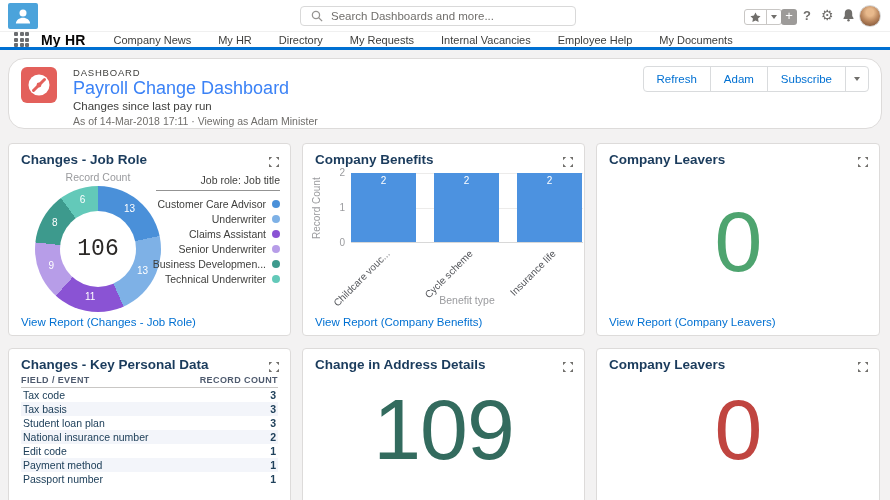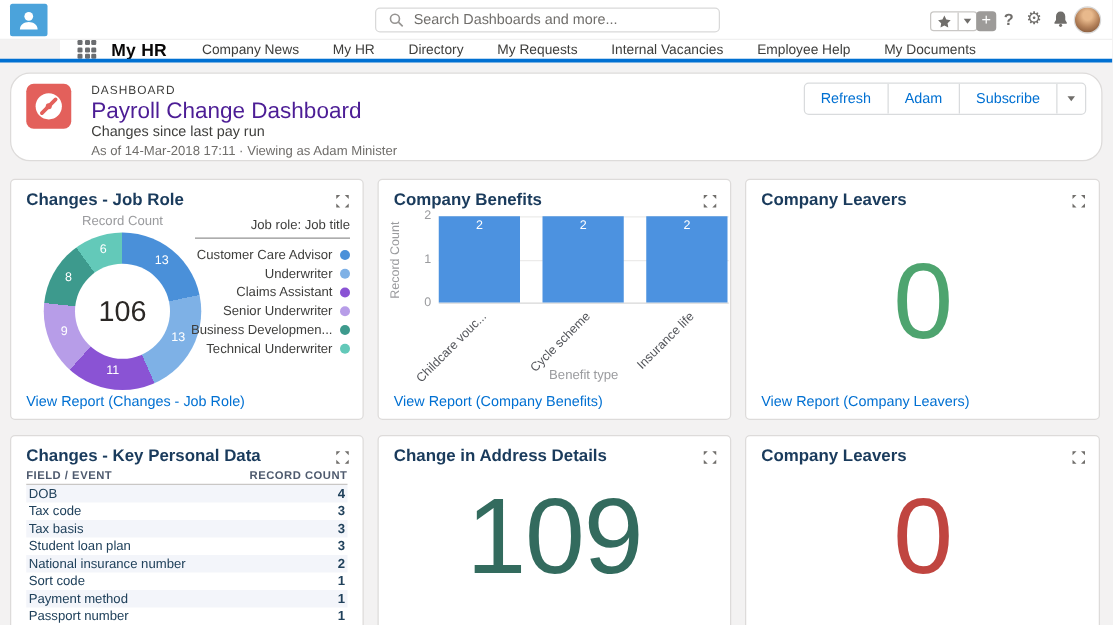--- a/index.html
+++ b/index.html
@@ -21,33 +21,33 @@
   .plus-btn { left:781px; top:9px; width:16px; height:16px; background:#9D9B99; border-radius:3px; color:#fff; font-size:13px; line-height:14px; text-align:center; }
   .plus-btn::before { content:"+"; }
   .help-ico { left:803px; top:8px; font-size:13px; font-weight:bold; }
   .gear-ico { left:821px; top:7px; font-size:14px; font-family:"DejaVu Sans",sans-serif; }
   .gear-ico::before { content:"\2699"; }
   .bell-ico { left:842px; top:8px; }
   .avatar { left:859px; top:5px; width:22px; height:22px; border-radius:50%; border:1px solid #D8D8D8;
             background:radial-gradient(circle at 50% 32%, #E8B98C 22%, #B5825A 55%, #6E452C 100%); }
 
   
-  .nav { position:absolute; top:32px; left:0; right:0; height:15px; background:#fff; display:flex; align-items:center;margin-left:48px; }
+  .nav { position:absolute; top:32px; left:0; right:0; height:15px; background:#fff; display:flex; align-items:center; }
   .waffle { margin-left:14px; display:grid; grid-template-columns:repeat(3,4px); grid-gap:1.5px; }
   .waffle i { width:4px; height:4px; background:#6B6D70; border-radius:1px; }
   .app-name { margin-left:12px; font-size:14px; font-weight:bold; color:#080707; letter-spacing:.2px; }
   .tabs { display:flex; margin-left:28px; gap:27px; }
   .tab { font-size:11px; color:#3E3E3C; white-space:nowrap; cursor:pointer; }
   .brand-line { position:absolute; top:47px; left:0; right:0; height:3px; background:#0070D2; }
 
   
   .dash-header { position:absolute; left:8px; top:58px; width:874px; height:71px; background:#fff; border:1px solid #DDDBDA; border-radius:16px; }
   .dh-icon { position:absolute; left:12px; top:8px; width:36px; height:36px; background:#E3605B; border-radius:6px; display:flex; align-items:center; justify-content:center; }
   .dh-type { position:absolute; left:64px; top:8px; font-size:9.5px; color:#3E3E3C; letter-spacing:.8px; }
-  .dh-title { position:absolute; left:64px; top:19px; font-size:18px; color:#4c1d95; }
+  .dh-title { position:absolute; left:64px; top:19px; font-size:18px; color:#3b82f6; }
   .dh-desc { position:absolute; left:64px; top:41px; font-size:11.5px; color:#3E3E3C; }
   .dh-meta { position:absolute; left:64px; top:56px; font-size:10.5px; color:#706E6B; }
   .btn-group { position:absolute; right:12px; top:7px; height:26px; display:flex; border:1px solid #D9DBDD; border-radius:4px; background:#fff; overflow:hidden; }
   .btn { display:flex; align-items:center; justify-content:center; padding:0 13px; font-size:11.5px; color:#0070D2; border-right:1px solid #D9DBDD; cursor:pointer; white-space:nowrap; }
   .btn-caret { display:flex; align-items:center; justify-content:center; width:22px; cursor:pointer; }
 
   
   .card { position:absolute; background:#fff; border:1px solid #DDDBDA; border-radius:4px; }
   #card-job            { left:8px;   top:143px; width:283px; height:193px; }
   #card-benefits       { left:302px; top:143px; width:283px; height:193px; }
@@ -55,21 +55,21 @@
   #card-personal       { left:8px;   top:348px; width:283px; height:160px; }
   #card-address        { left:302px; top:348px; width:283px; height:160px; }
   #card-leavers-bottom { left:596px; top:348px; width:284px; height:160px; }
   .card-title { position:absolute; left:12px; top:8px; font-size:13.5px; font-weight:bold; color:#1A3B5C; }
   .expand-icon { position:absolute; right:10px; top:10px; width:12px; height:12px; cursor:pointer; }
   .view-report { position:absolute; left:12px; bottom:7px; font-size:11.5px; color:#0070D2; cursor:pointer; }
 
   
   .donut-title { position:absolute; left:24px; top:27px; width:130px; text-align:center; font-size:10.5px; color:#9A9B9E; }
   .donut { position:absolute; left:26px; top:42px; width:126px; height:126px; border-radius:50%; }
-  .donut-hole { position:absolute; left:50%; top:50%; transform:translate(-50%,-50%); width:76px; height:76px; background:#fff; border-radius:50%; display:flex; align-items:center; justify-content:center; font-size:23px; color:#2B2826; }
+  .donut-hole { position:absolute; left:50%; top:50%; transform:translate(-50%,-50%); width:76px; height:76px; background:#fff; border-radius:50%; display:flex; align-items:center; justify-content:center; font-size:23px; color:#2B2826;font-family:Liberation Mono, monospace; }
   .donut-label { position:absolute; width:20px; text-align:center; font-size:10px; color:#fff; }
   .legend { position:absolute; right:10px; top:30px; width:124px; }
   .legend-title { font-size:10.5px; color:#3E3E3C; text-align:right; padding-bottom:4px; border-bottom:1px solid #939393; margin-bottom:5px; }
   .legend-item { display:flex; justify-content:flex-end; align-items:center; height:15px; font-size:10.5px; color:#3E3E3C; white-space:nowrap;text-align:center; }
   .legend-dot { width:8px; height:8px; border-radius:50%; margin-left:6px; flex:0 0 8px; }
 
   
   .bar-chart { position:absolute; inset:0; }
   .bar-ytitle { position:absolute; left:8px; top:95px; transform-origin:0 0; transform:rotate(-90deg); font-size:10px; color:#9A9B9E; white-space:nowrap; }
   .tick { position:absolute; left:26px; width:16px; text-align:right; font-size:10px; color:#9A9B9E; }
@@ -280,42 +280,38 @@
       <svg width="12" height="12" viewBox="0 0 12 12" fill="#706E6B">
         <path d="M1 1h3.2L1 4.2zM11 1v3.2L7.8 1zM1 11V7.8L4.2 11zM11 11H7.8L11 7.8z"></path>
       </svg>
     </span>
     <div class="kp-table">
       <div class="kp-head">
         <span>FIELD / EVENT</span>
         <span>RECORD COUNT</span>
       </div>
       <div>
-          <div class="kp-row stripe">
-            <span>DOB</span>
-            <span class="kp-count">4</span>
-          </div>
           <div class="kp-row">
             <span>Tax code</span>
             <span class="kp-count">3</span>
           </div>
           <div class="kp-row stripe">
             <span>Tax basis</span>
             <span class="kp-count">3</span>
           </div>
           <div class="kp-row">
             <span>Student loan plan</span>
             <span class="kp-count">3</span>
           </div>
           <div class="kp-row stripe">
             <span>National insurance number</span>
             <span class="kp-count">2</span>
           </div>
           <div class="kp-row">
-            <span>Sort code</span>
+            <span>Edit code</span>
             <span class="kp-count">1</span>
           </div>
           <div class="kp-row stripe">
             <span>Payment method</span>
             <span class="kp-count">1</span>
           </div>
           <div class="kp-row">
             <span>Passport number</span>
             <span class="kp-count">1</span>
           </div>

